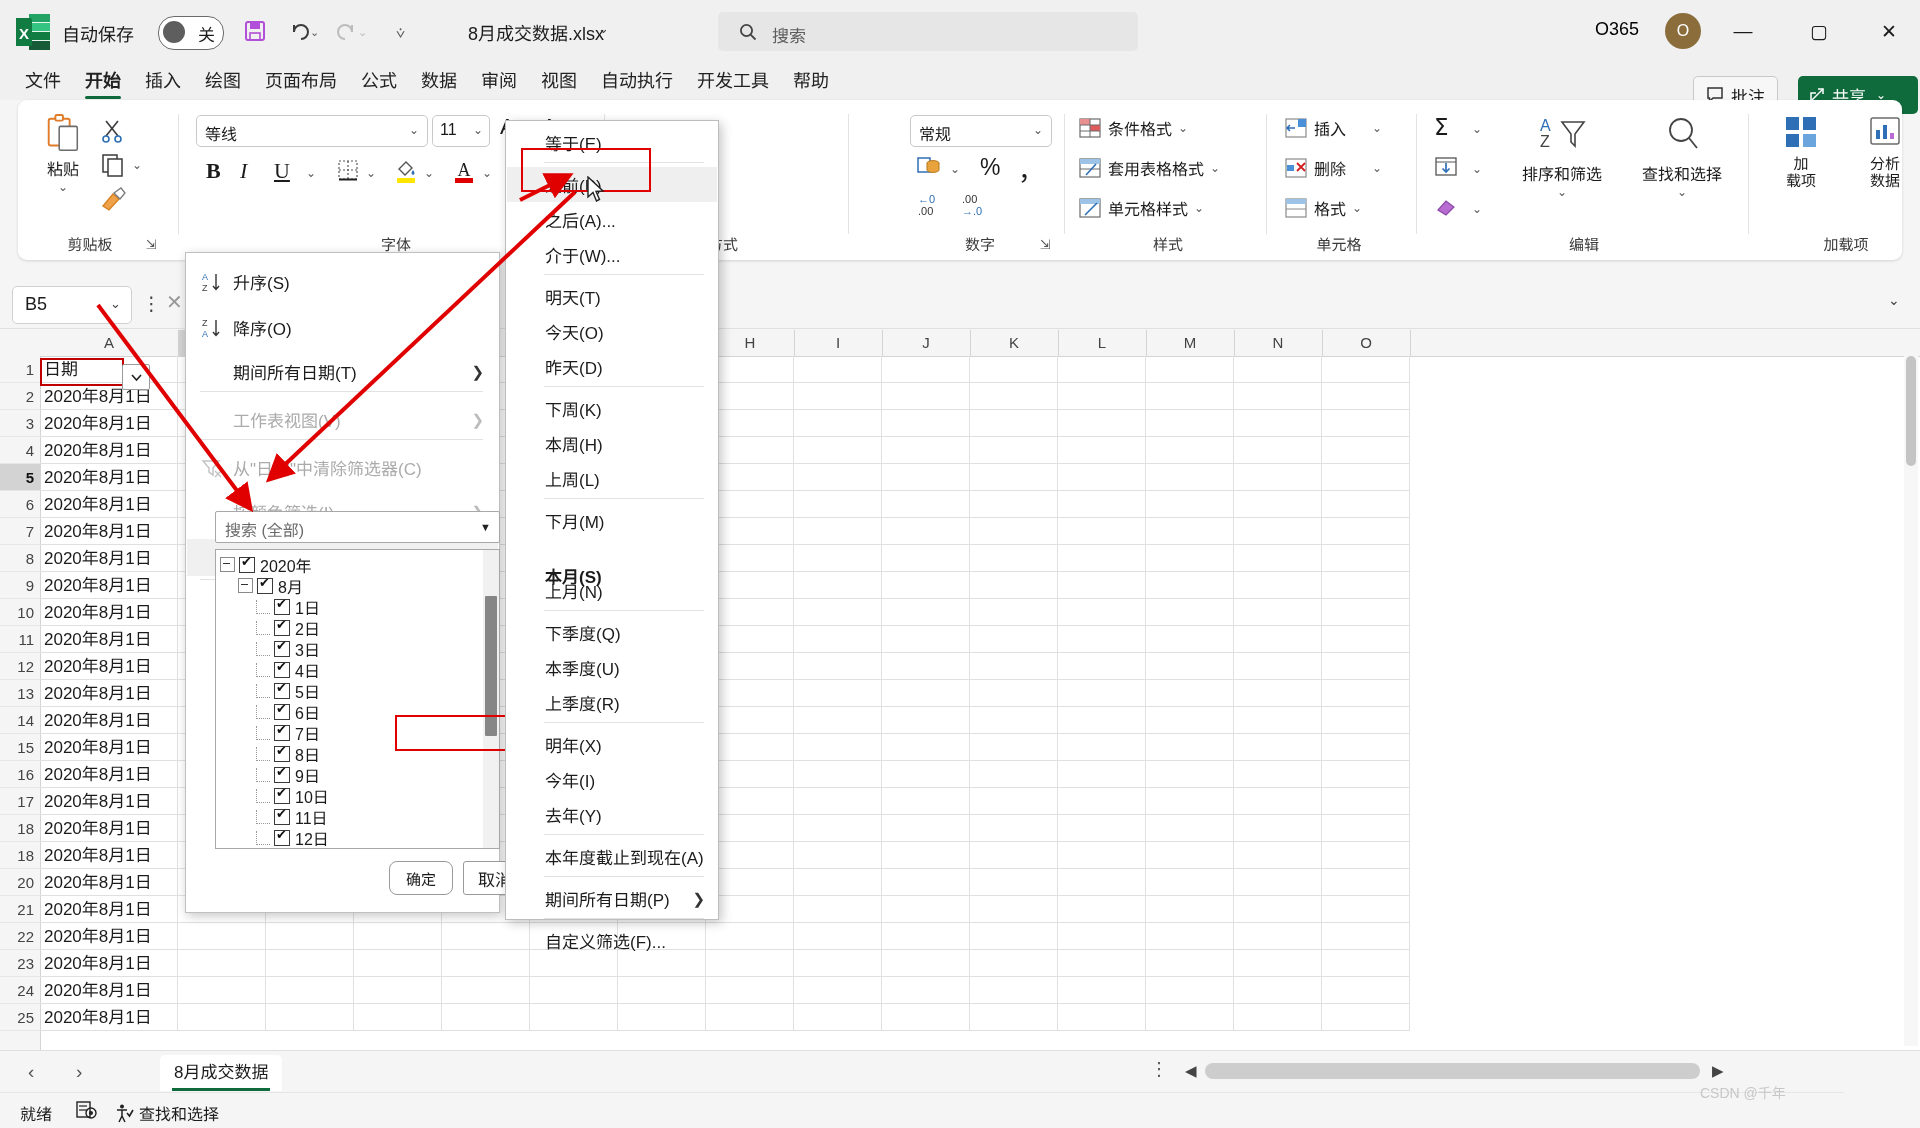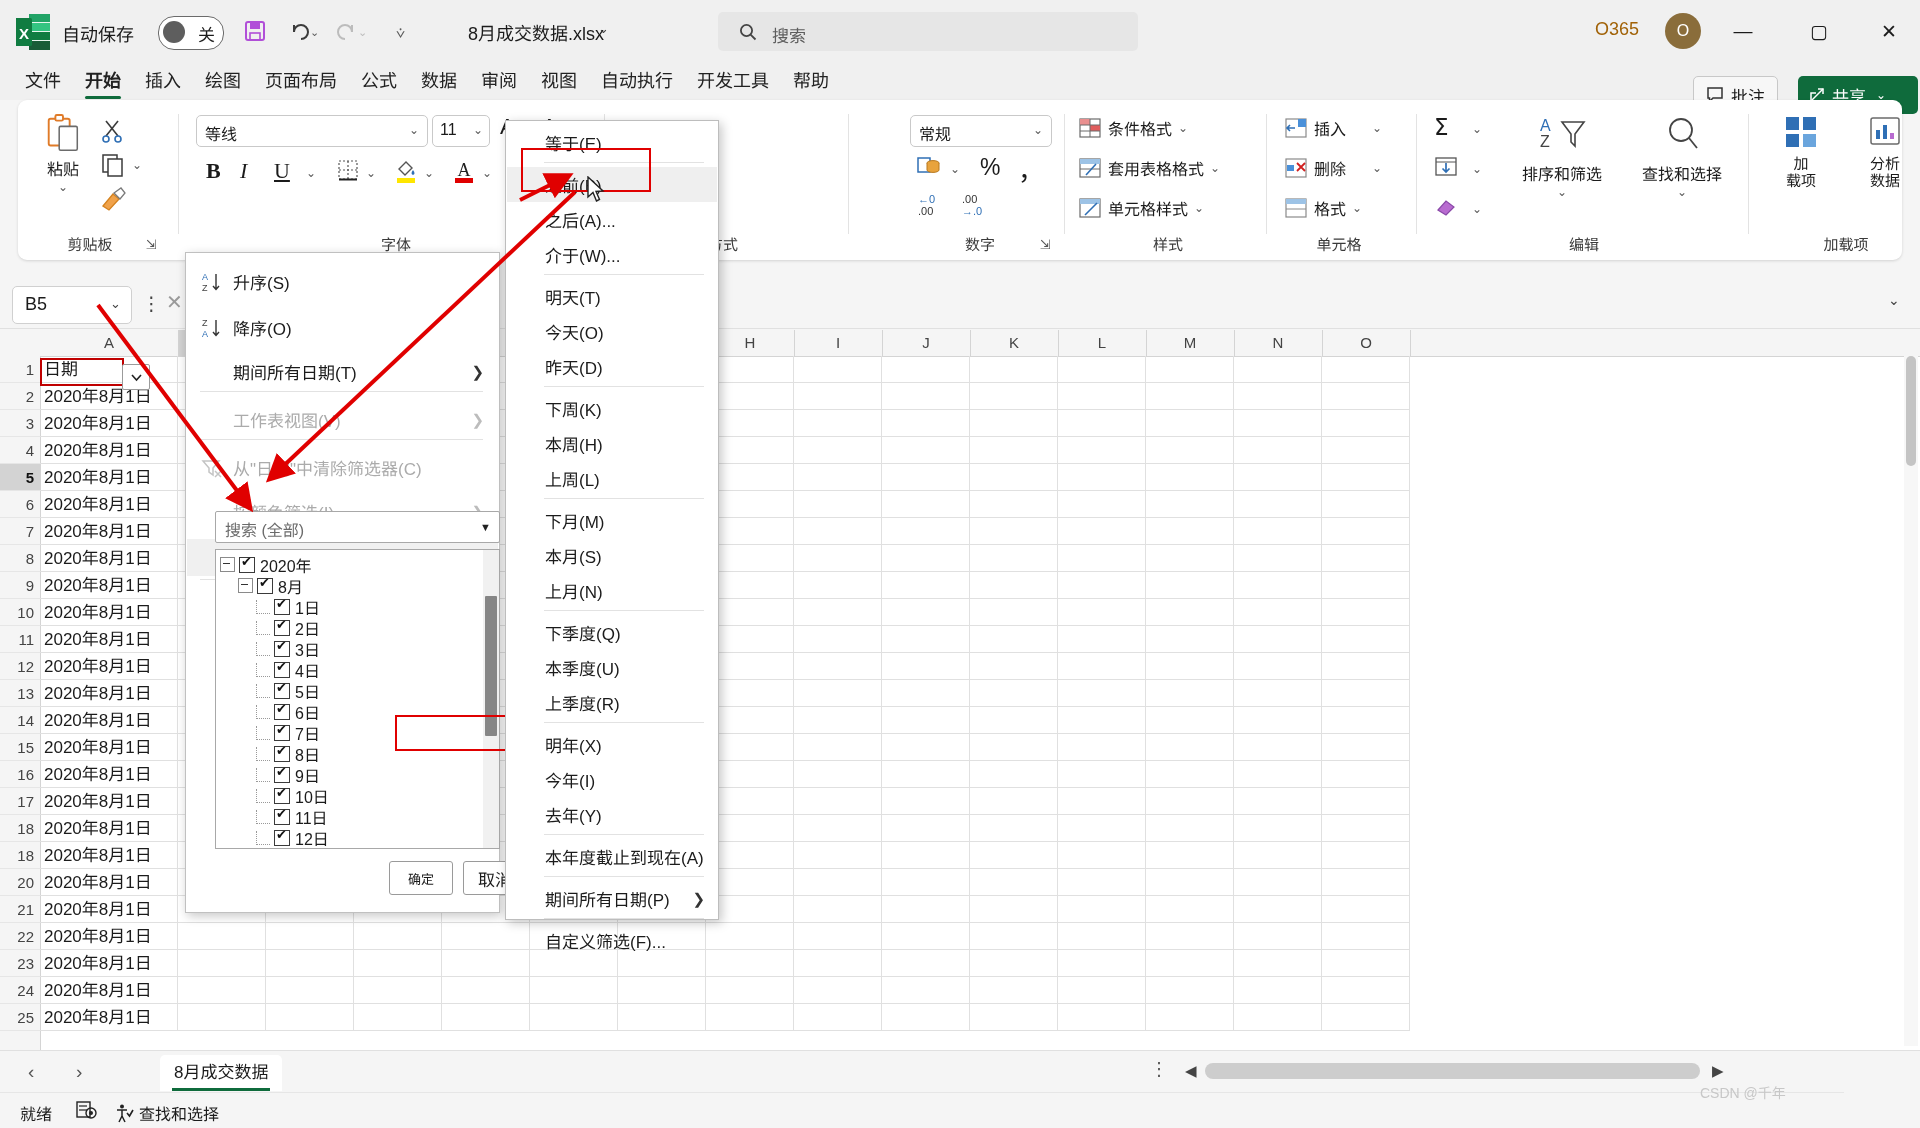--- a/index.html
+++ b/index.html
@@ -19,21 +19,21 @@
   #autosave-toggle{position:absolute;left:158px;top:16px;width:64px;height:32px;border:1.5px solid #6b6b6b;border-radius:16px;background:#fff;}
   #autosave-knob{position:absolute;left:4px;top:4px;width:22px;height:22px;border-radius:50%;background:#5e5e5e;}
   #autosave-state{position:absolute;right:8px;top:4px;font-size:17px;color:#1b1b1b;}
   .qat-btn{position:absolute;top:14px;width:34px;height:34px;display:flex;align-items:center;justify-content:center;border-radius:4px;}
   .qat-caret{position:absolute;top:26px;font-size:11px;color:#5b5b5b;}
   #doc-title{position:absolute;left:468px;top:19px;font-size:18px;color:#1b1b1b;white-space:nowrap;}
   #doc-title-caret{position:absolute;left:598px;top:21px;font-size:13px;color:#444;}
   #searchbox{position:absolute;left:718px;top:12px;width:420px;height:39px;background:#e6e6e6;border-radius:5px;}
   #search-placeholder{position:absolute;left:54px;top:10px;font-size:17px;color:#5d5d5d;}
   #search-icon{position:absolute;left:20px;top:10px;}
-  #account-name{position:absolute;left:1595px;top:19px;font-size:18px;color:#a16207;}
+  #account-name{position:absolute;left:1595px;top:19px;font-size:18px;color:#000000;}
   #account-avatar{position:absolute;left:1665px;top:13px;width:36px;height:36px;border-radius:50%;background:#8a6d3b;color:#fff;font-size:16px;display:flex;align-items:center;justify-content:center;}
   .wbtn{position:absolute;top:0;width:62px;height:62px;display:flex;align-items:center;justify-content:center;font-size:19px;color:#1b1b1b;}
 
   
   #tabstrip{position:absolute;left:0;top:62px;width:1920px;height:38px;background:#f0f0f0;}
   .tab{position:absolute;top:4px;height:30px;padding:0 11px;font-size:18px;color:#222;line-height:30px;white-space:nowrap;}
   .tab.active{font-weight:bold;}
   .tab.active:after{content:"";position:absolute;left:11px;right:11px;bottom:-3px;height:3px;background:#0f6b3c;border-radius:2px;}
   #comments-btn{position:absolute;left:1693px;top:76px;height:36px;padding:0 12px;border:1px solid #c8c8c8;border-radius:5px;background:#f7f7f7;display:flex;align-items:center;gap:7px;font-size:17px;}
   #share-btn{position:absolute;left:1798px;top:76px;height:38px;width:110px;border-radius:5px;background:#0f6b3c;color:#fff;display:flex;align-items:center;gap:6px;font-size:17px;padding-left:10px;}
@@ -84,21 +84,21 @@
   #searchfield-text{position:absolute;left:9px;top:5px;font-size:16px;color:#6b6b6b;}
   #searchfield-caret{position:absolute;right:8px;top:9px;font-size:11px;color:#222;}
   #treebox{position:absolute;left:29px;top:296px;width:283px;height:298px;border:1px solid #a8a8a8;background:#fff;overflow:hidden;}
   .tnode{position:absolute;height:21px;display:flex;align-items:center;font-size:16px;color:#1b1b1b;white-space:nowrap;}
   .cbx{width:14px;height:14px;border:1px solid #3a3a3a;background:#fff;margin-right:5px;display:inline-block;position:relative;}
   .cbx:after{content:"✔";position:absolute;left:1px;top:-4px;font-size:13px;color:#111;}
   .expander{width:13px;height:13px;border:1px solid #8a8a8a;background:#fff;margin-right:4px;display:inline-block;position:relative;}
   .expander:after{content:"";position:absolute;left:2px;top:5px;width:7px;height:1px;background:#333;}
   #tree-scroll-track{position:absolute;right:0;top:0;width:16px;height:298px;background:#f1f1f1;}
   #tree-scroll-thumb{position:absolute;right:2px;top:46px;width:12px;height:140px;background:#868686;border-radius:1px;}
-  #btn-ok{position:absolute;left:203px;top:608px;width:62px;height:32px;border:1px solid #9a9a9a;border-radius:3px;background:#fff;font-size:13px;display:flex;align-items:center;justify-content:center;}
+  #btn-ok{position:absolute;left:203px;top:608px;width:62px;height:32px;border:1px solid #9a9a9a;border-radius:8px;background:#fff;font-size:15px;display:flex;align-items:center;justify-content:center;}
   #btn-cancel{position:absolute;left:277px;top:608px;width:62px;height:32px;border:1px solid #9a9a9a;border-radius:3px;background:#fff;font-size:17px;display:flex;align-items:center;justify-content:center;}
   #fm-hl-box{position:absolute;left:209px;top:462px;width:120px;height:36px;border:2.5px solid #e00000;box-sizing:border-box;pointer-events:none;}
 
   
   #submenu{position:absolute;left:505px;top:120px;width:212px;height:798px;background:#fff;border:1px solid #bdbdbd;box-shadow:3px 3px 10px rgba(0,0,0,.22);}
   .sm-item{position:absolute;left:1px;width:210px;height:35px;display:flex;align-items:center;font-size:17px;color:#1b1b1b;padding-left:38px;box-sizing:border-box;}
   .sm-item.hl{background:#efefef;}
   .sm-sep{position:absolute;left:38px;width:160px;height:1px;background:#e2e2e2;}
   .sm-arrow{position:absolute;right:12px;font-size:15px;color:#333;}
   #sm-hl-box{position:absolute;left:15px;top:27px;width:130px;height:44px;border:2.5px solid #e00000;box-sizing:border-box;pointer-events:none;}
@@ -1087,21 +1087,21 @@
       <div class="sm-item" style="top: 305px;">
         <span>本周(H)</span>
       </div>
       <div class="sm-item" style="top: 340px;">
         <span>上周(L)</span>
       </div>
       <div class="sm-sep" style="top: 377px;"></div>
       <div class="sm-item" style="top: 382px;">
         <span>下月(M)</span>
       </div>
-      <div class="sm-item" style="top: 417px;">
+      <div class="sm-item" style="top: 437px; font-weight: bold;">
         <span>本月(S)</span>
       </div>
       <div class="sm-item" style="top: 452px;">
         <span>上月(N)</span>
       </div>
       <div class="sm-sep" style="top: 489px;"></div>
       <div class="sm-item" style="top: 494px;">
         <span>下季度(Q)</span>
       </div>
       <div class="sm-item" style="top: 529px;">

